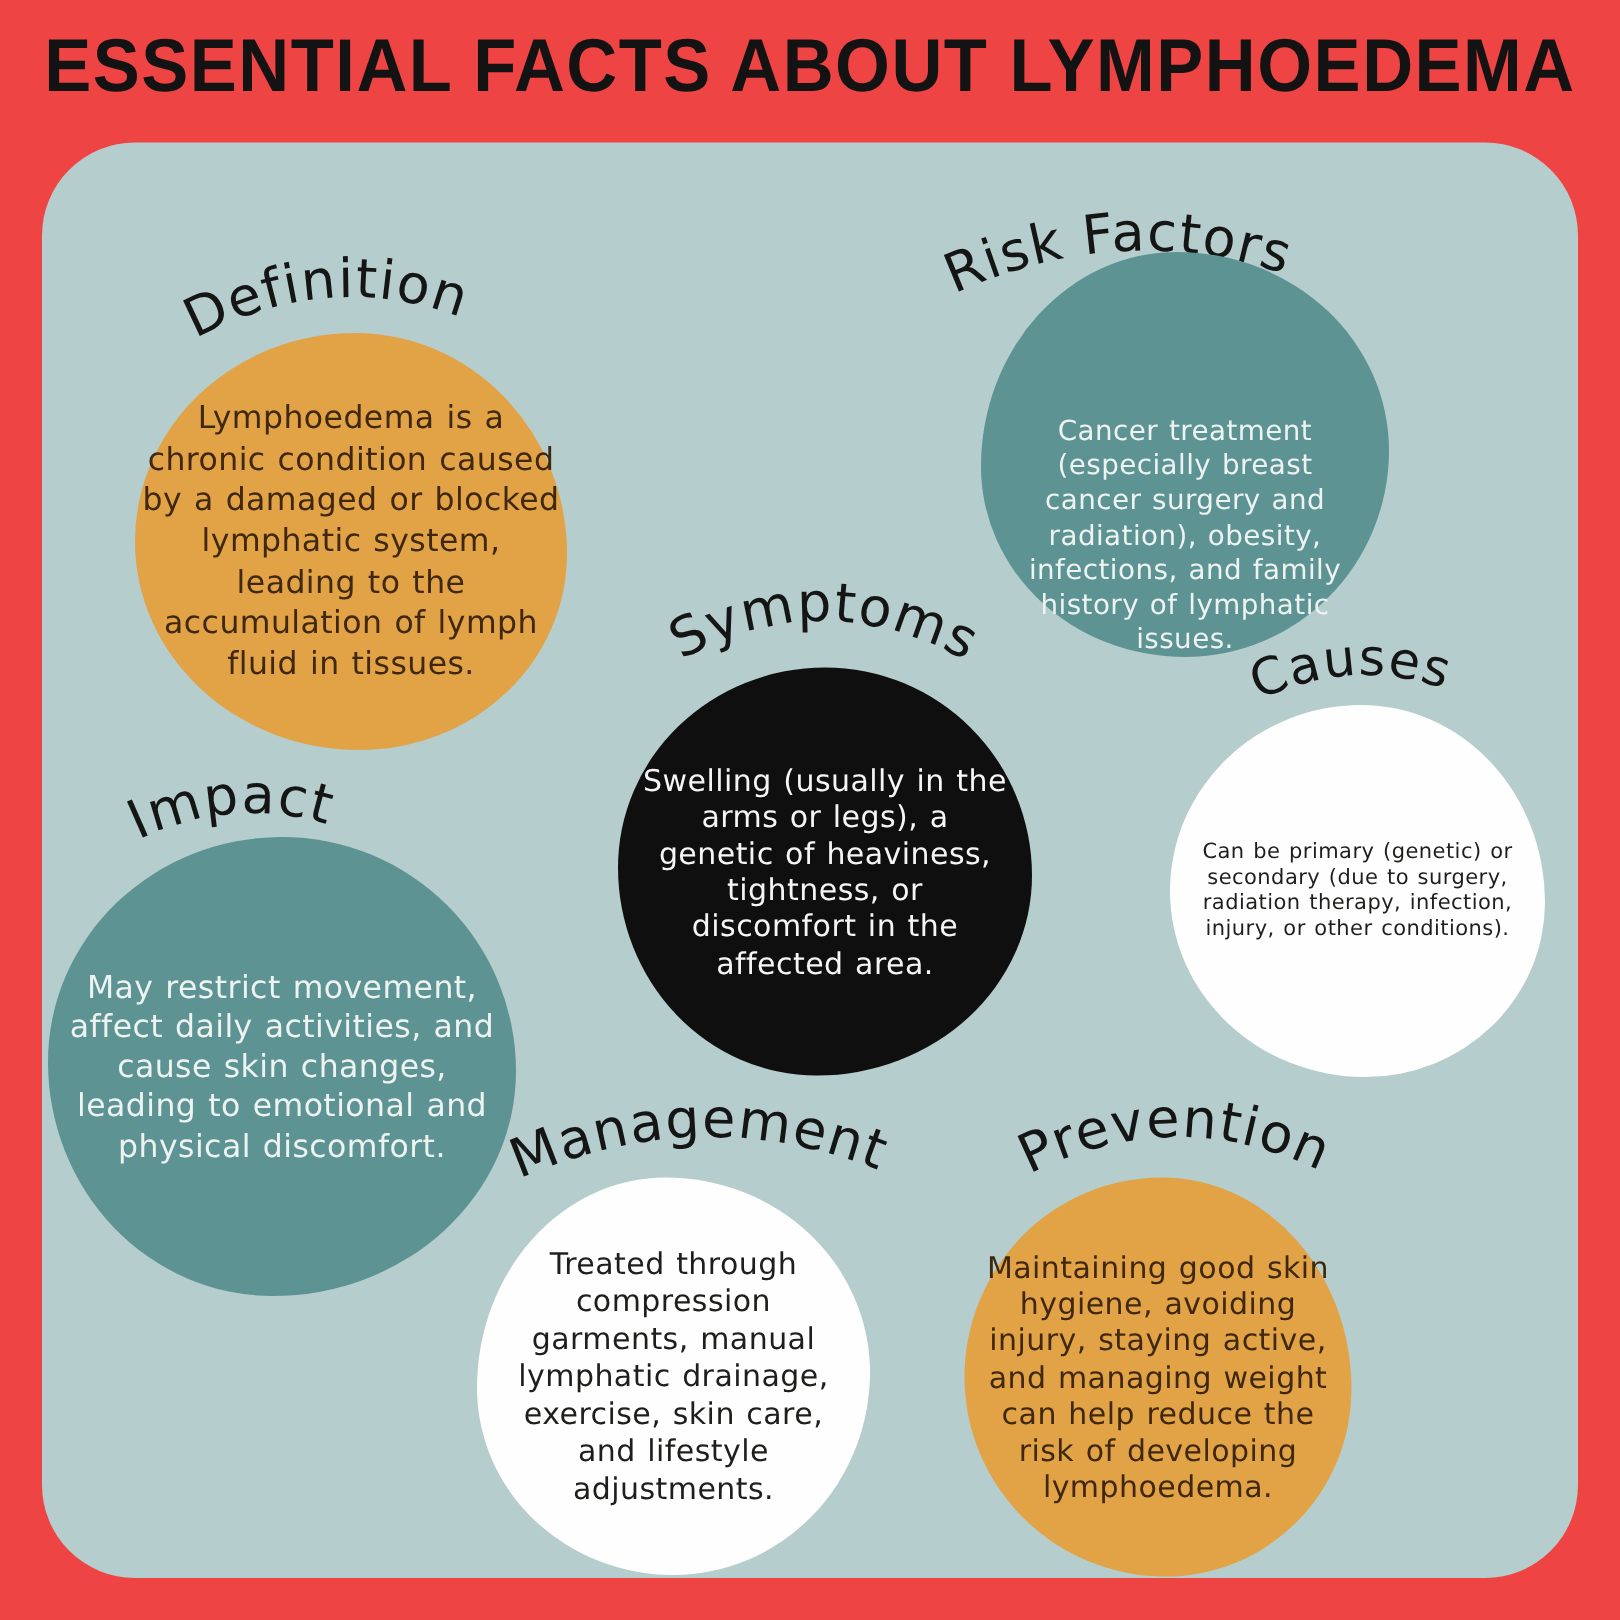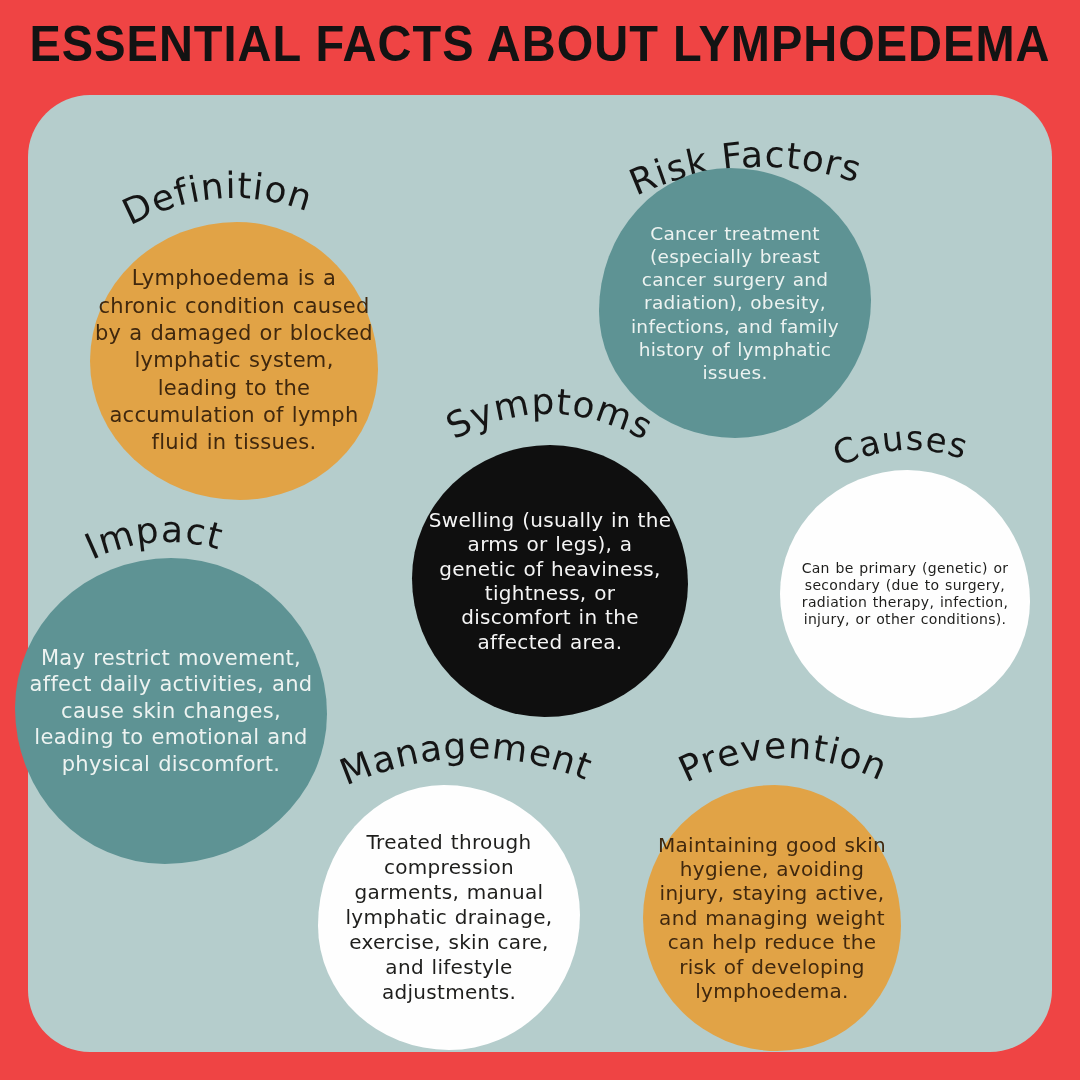--- a/index.html
+++ b/index.html
@@ -37,30 +37,30 @@
   .blob-b{ border-radius:48% 52% 50% 50% / 53% 49% 51% 47%; }
   .blob-c{ border-radius:50% 50% 52% 48% / 49% 51% 49% 51%; }
   .c-orange{ background:var(--orange); color:var(--orange-text); }
   .c-teal{ background:var(--teal); color:var(--teal-text); }
   .c-black{ background:var(--black-circle); color:var(--black-circle-text); }
   .c-white{ background:var(--white-circle); color:var(--white-circle-text); }
 
   #circle-definition{ left:90px; top:222px; width:288px; height:278px; }
   #circle-definition p{ font-size:21px; line-height:1.3; max-width:280px; }
 
-  #circle-risk-factors{ left:599px; top:168px; width:272px; height:270px; }
+  #circle-risk-factors{ left:654px; top:168px; width:272px; height:270px;align-items:flex-end; }
   #circle-risk-factors p{ font-size:18.5px; line-height:1.25; max-width:235px; }
 
   #circle-symptoms{ left:412px; top:445px; width:276px; height:272px; }
   #circle-symptoms p{ font-size:20px; line-height:1.22; max-width:245px; }
 
   #circle-causes{ left:780px; top:470px; width:250px; height:248px; }
   #circle-causes p{ font-size:14px; line-height:1.22; max-width:215px; }
 
-  #circle-impact{ left:15px; top:558px; width:312px; height:306px; }
+  #circle-impact{ left:32px; top:558px; width:312px; height:306px; }
   #circle-impact p{ font-size:21px; line-height:1.26; max-width:295px; }
 
   #circle-management{ left:318px; top:785px; width:262px; height:265px; }
   #circle-management p{ font-size:20px; line-height:1.25; max-width:235px; }
 
   #circle-prevention{ left:643px; top:785px; width:258px; height:266px; }
   #circle-prevention p{ font-size:20px; line-height:1.22; max-width:240px; }
 
   #label-definition{ left:122px; top:148px; }
   #label-risk-factors{ left:628px; top:118px; }

